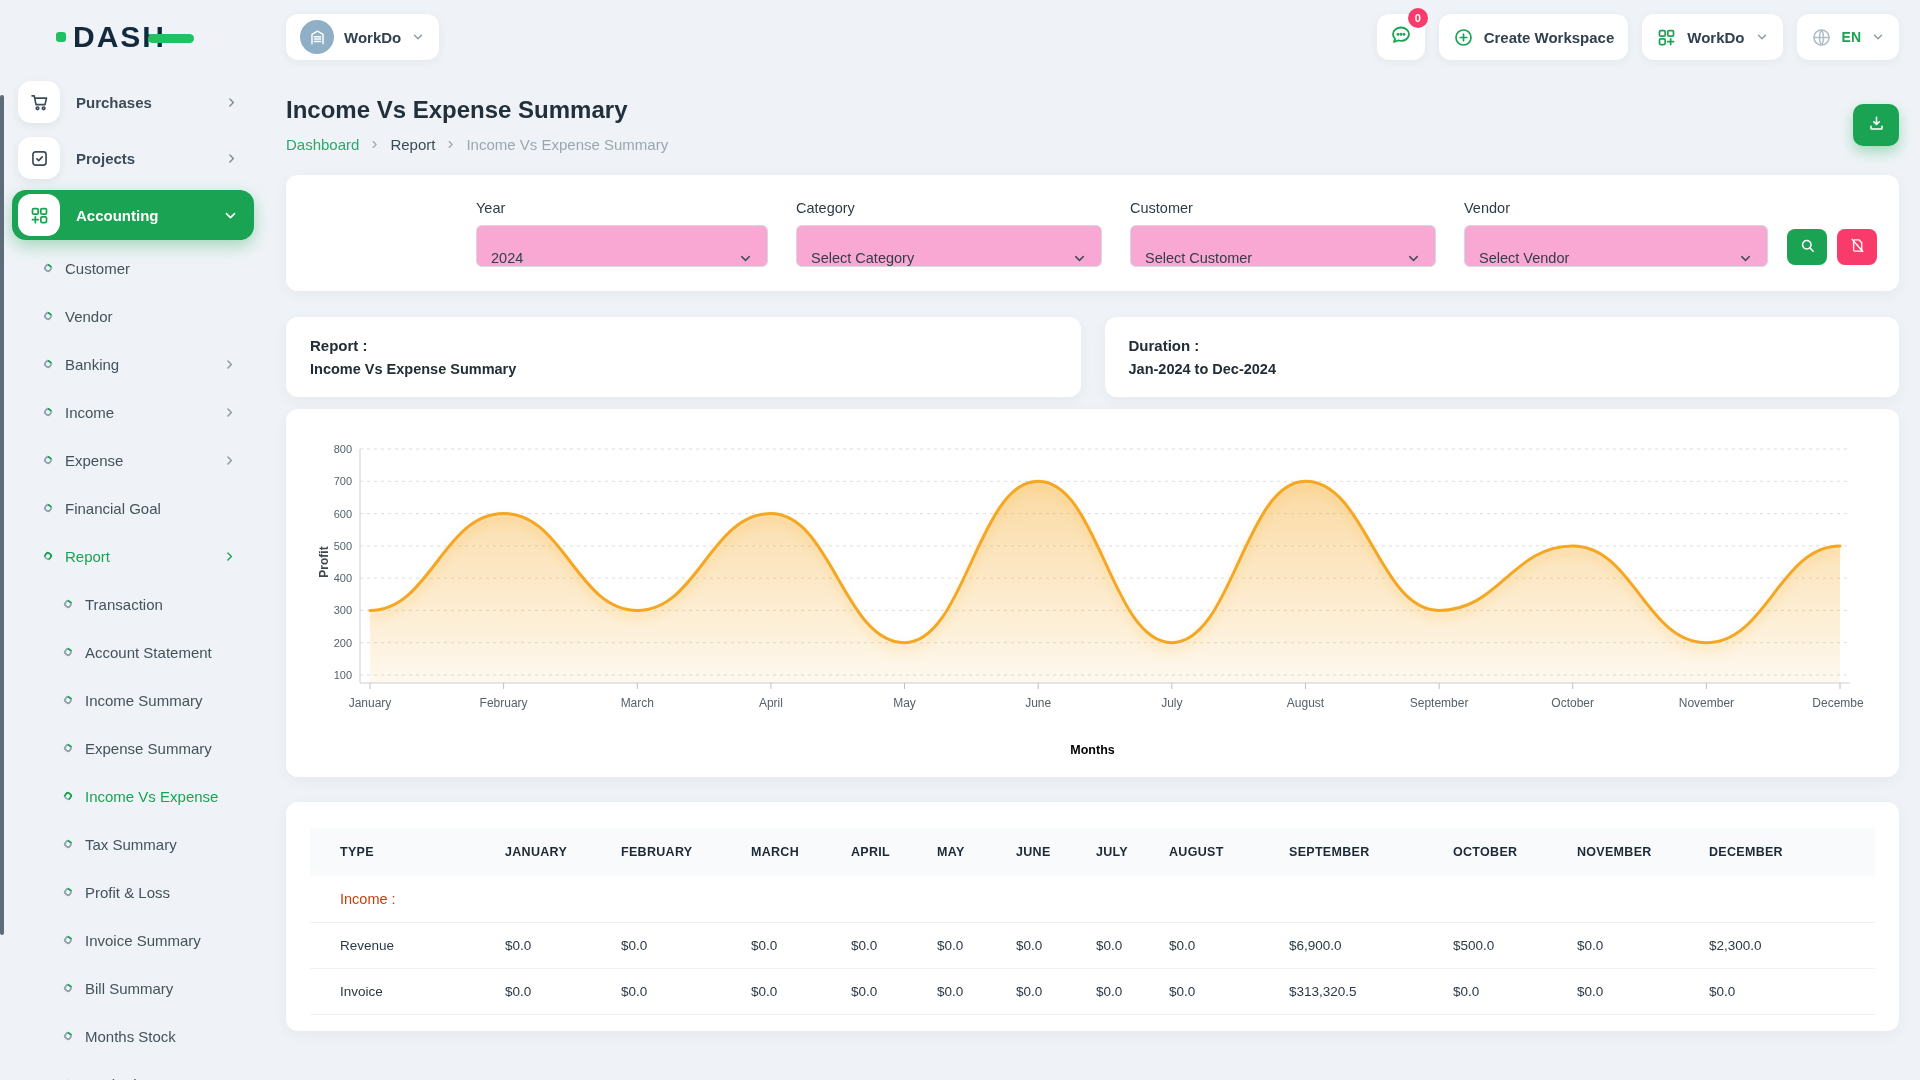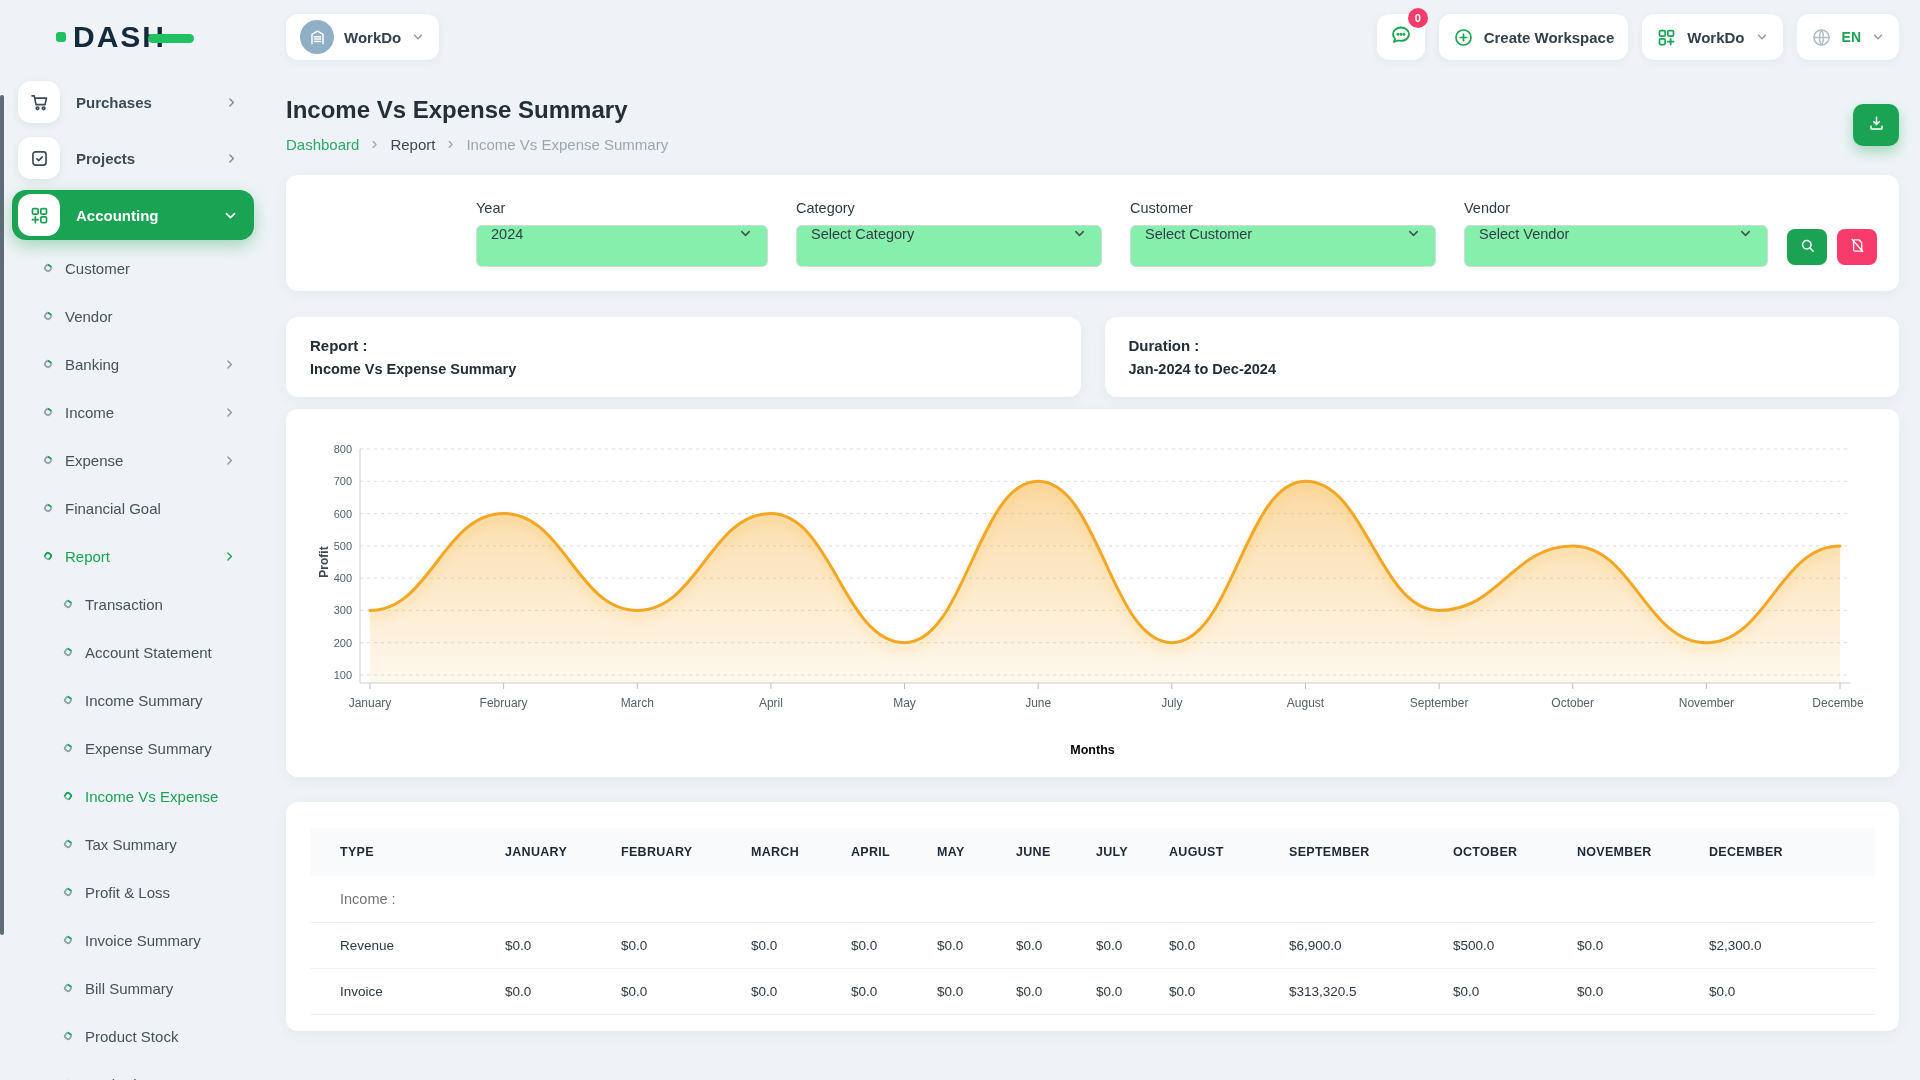--- a/index.html
+++ b/index.html
@@ -50,42 +50,42 @@
   .bc-first { color:#2aa968; cursor:pointer;text-align:center; }
   .bc-mid { color:#3c4a55; cursor:pointer; }
   .bc-cur { color:#9aa7b1; }
   .bc-sep { color:#9aa7b1; display:flex; }
   .dl-btn { margin-left:auto; margin-top:14px; width:46px; height:42px; border:none; border-radius:10px; background:#1aa352; color:#fff; display:flex; align-items:center; justify-content:center; box-shadow:0 6px 14px rgba(26,163,82,.35); cursor:pointer; }
 
   .card { background:#fff; border-radius:12px; box-shadow:0 4px 14px rgba(30,50,70,.05); }
   .filter-card { margin-top:22px; height:116px; display:flex; align-items:center; padding-left:190px; }
   .filters { display:flex; gap:28px; }
   .field .flabel { font-size:14.5px; color:#2f3c46; margin-bottom:9px; }
-  .select { height:42px; border:1px solid #d3dade; border-radius:6px; background:#86efac; display:flex; align-items:flex-start; justify-content:space-between; padding:0 14px; font-size:14.5px; color:#333e47; cursor:pointer; }
+  .select { height:42px; border:1px solid #d3dade; border-radius:6px; background:#f9a8d4; display:flex; align-items:flex-end; justify-content:space-between; padding:0 14px; font-size:14.5px; color:#333e47; cursor:pointer; }
   .select .chev { color:#444f58; display:flex; }
   .filter-actions { margin-left:auto; margin-right:22px; display:flex; gap:10px; margin-top:28px; }
   .act-btn { width:40px; height:36px; border:none; border-radius:8px; color:#fff; display:flex; align-items:center; justify-content:center; cursor:pointer; }
   .act-search { background:#1aa352; }
   .act-reset { background:#f83b6b; }
 
   .summary-row { display:flex; gap:24px; margin-top:26px; }
   .sum-card { flex:1; padding:20px 24px; }
   .sum-title { font-size:15px; font-weight:700; color:#222d37; }
   .sum-value { font-size:14.5px; font-weight:700; color:#222d37; margin-top:7px; }
 
   .chart-card { margin-top:12px; padding:26px 28px 10px; }
   .months-label { text-align:center; font-size:12.5px; font-weight:700; color:#000000; padding:4px 0 10px; }
 
   .table-card { margin-top:25px; padding:26px 24px; height:229px; overflow:hidden; }
   table { width:1565px; border-collapse:collapse; table-layout:fixed; }
   thead th { background:#f8fafc; font-size:12.5px; font-weight:700; color:#1d2936; text-align:left; padding:17px 8px 17px 0; letter-spacing:.3px; }
   th.c0, td.c0 { padding-left:30px; }
   tbody td { font-size:13.5px; color:#2c3845; padding:15px 8px 15px 0; border-top:1px solid #eef1f4; }
   tbody tr:first-child td { border-top:none; }
-  td.section { font-size:14.5px; color:#737373; }
+  td.section { font-size:14.5px; color:#c2410c; }
 </style>
 </head>
 <body>
 
 <aside class="sidebar">
   <div class="logo">
     <span class="logo-dot"></span>
     <span class="logo-text">DASH</span>
     <span class="logo-bar"></span>
   </div>
@@ -214,21 +214,21 @@
       <div class="child l2">
         <span class="bullet"></span>
         <span class="lbl">Invoice Summary</span>
       </div>
       <div class="child l2">
         <span class="bullet"></span>
         <span class="lbl">Bill Summary</span>
       </div>
       <div class="child l2">
         <span class="bullet"></span>
-        <span class="lbl">Product Stock</span>
+        <span class="lbl">Months Stock</span>
       </div>
       <div class="child l2">
         <span class="bullet"></span>
         <span class="lbl">Cash Flow</span>
       </div>
     </nav>
   <div class="side-scroll"></div>
 </aside>
 
 <main class="main">

